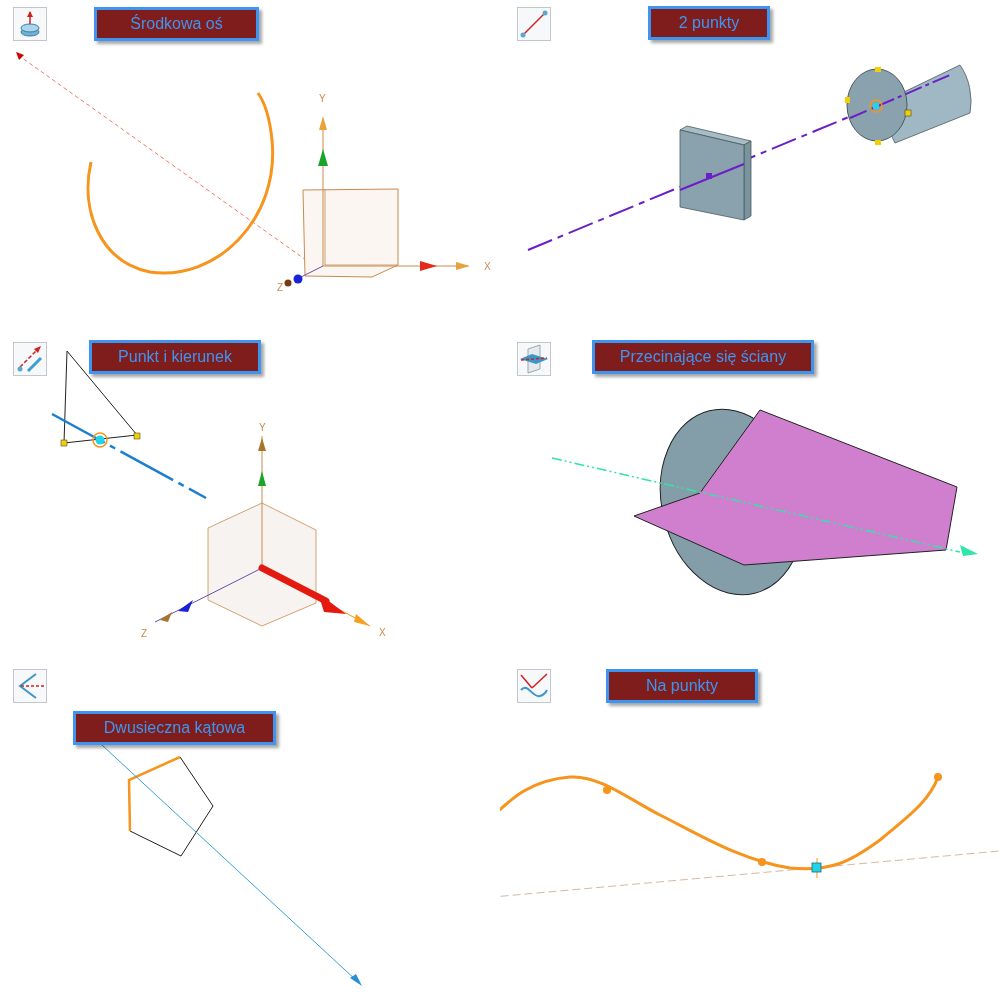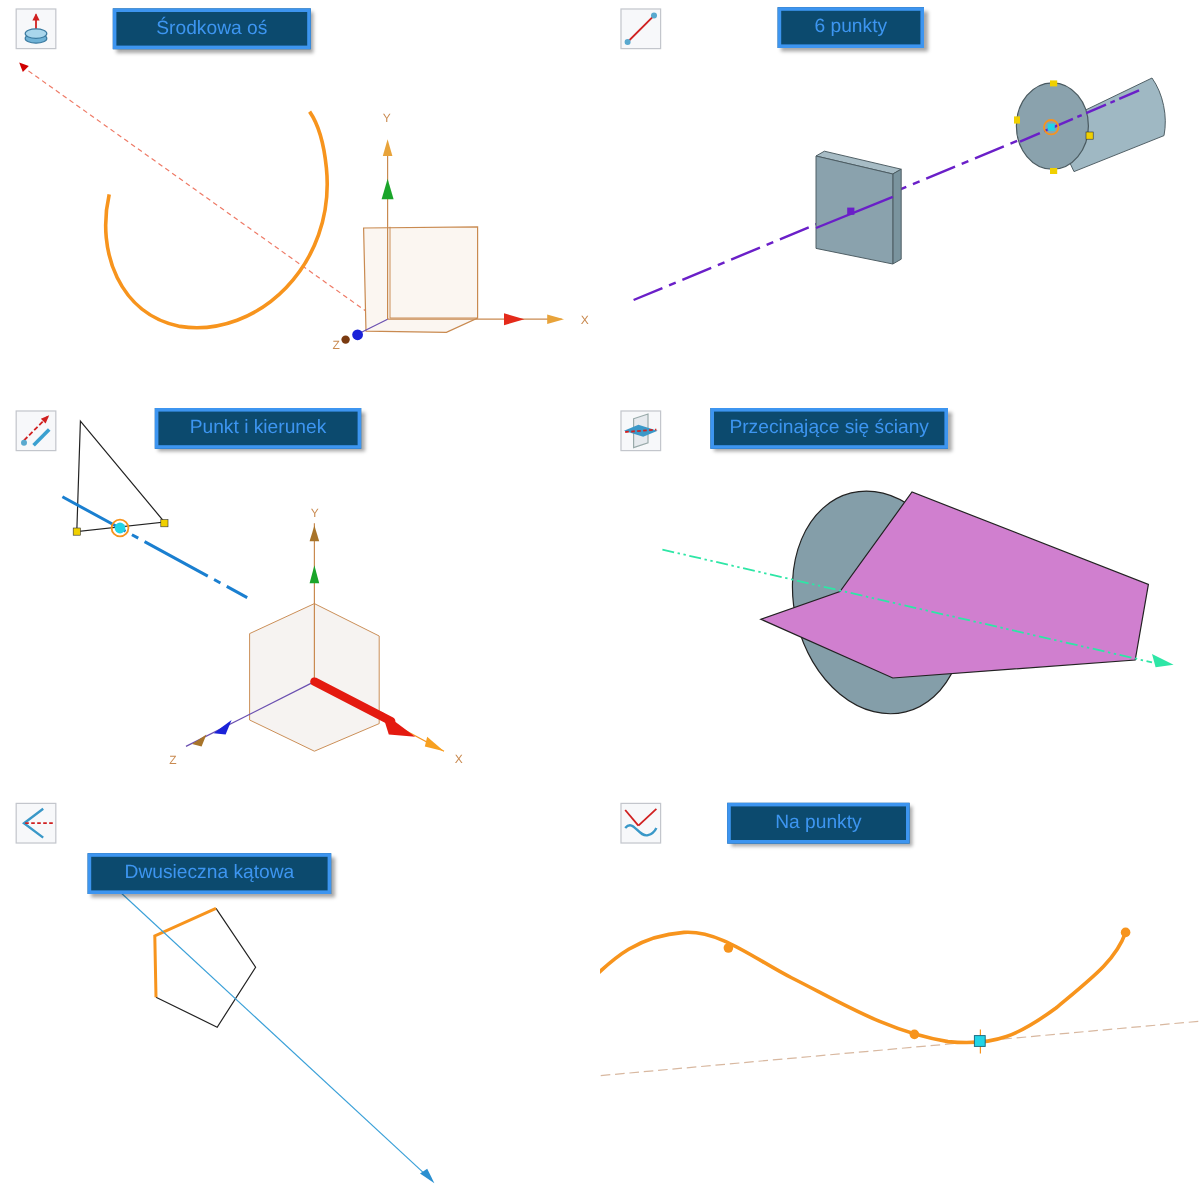--- a/index.html
+++ b/index.html
@@ -1,20 +1,20 @@
 <!DOCTYPE html>
 <html><head>
 <meta charset="utf-8">
 <style>
   html, body { margin:0; padding:0; background:#ffffff; }
   body { width:1000px; height:1000px; position:relative; overflow:hidden; font-family:"Liberation Sans", sans-serif; }
   .panel { position:absolute; width:500px; height:330px; }
   .tool-icon { position:absolute; width:34px; height:34px; border:1px solid #c3c6cc; background:#f7f8fa; box-sizing:border-box; }
   .tool-icon svg { width:32px; height:32px; display:block; }
-  .label-box { position:absolute; height:34px; border:3px solid #3d95f0; background:#0c4a6e; box-sizing:border-box;
+  .label-box { position:absolute; height:34px; border:3px solid #3d95f0; background:#7f1d1d; box-sizing:border-box;
     box-shadow:3px 3px 3px rgba(0,0,0,0.35); color:#3d95f0; font-size:16px; line-height:28px; text-align:center; }
   .scene { position:absolute; left:0; top:0; width:500px; height:330px; }
   .axis-label { font-family:"Liberation Sans", sans-serif; font-size:10px; fill:#c98a50; }
 </style>
 </head>
 <body>
 
 <div class="panel" style="left:0;top:0;">
   <svg class="scene" viewBox="0 0 500 330">
     <line x1="18" y1="55" x2="320" y2="270" stroke="#ee7a66" stroke-width="1" stroke-dasharray="4,3"></line>
@@ -65,21 +65,21 @@
     <rect x="405" y="110" width="6" height="6" fill="#f0d000" stroke="#333" stroke-width="0.5"></rect>
     <rect x="375" y="140" width="6" height="5" fill="#f0d000"></rect>
   </svg>
   <div class="tool-icon" style="left:17px;top:7px;">
     <svg viewBox="0 0 32 32">
         <line x1="5" y1="27" x2="27" y2="5" stroke="#d02020" stroke-width="1.5"></line>
         <circle cx="5" cy="27" r="2.5" fill="#59a9cf"></circle>
         <circle cx="27" cy="5" r="2.5" fill="#59a9cf"></circle>
       </svg>
   </div>
-  <div class="label-box" style="left:148px;top:6px;width:122px;">6 punkty</div>
+  <div class="label-box" style="left:148px;top:6px;width:122px;">2 punkty</div>
 </div>
 
 <div class="panel" style="left:0;top:330px;">
   <svg class="scene" viewBox="0 0 500 330">
     <polygon points="67,21 137,105 64,113" fill="none" stroke="#222" stroke-width="1"></polygon>
     <line x1="52" y1="84" x2="206" y2="168" stroke="#1a7fd0" stroke-width="2.5" stroke-dasharray="60,6,6,6"></line>
     <circle cx="100" cy="110" r="7" fill="none" stroke="#f7941d" stroke-width="1.5"></circle>
     <circle cx="100" cy="110" r="4.5" fill="#22d4e6"></circle>
     <rect x="61" y="110" width="6" height="6" fill="#f0d000" stroke="#333" stroke-width="0.5"></rect>
     <rect x="134" y="103" width="6" height="6" fill="#f0d000" stroke="#333" stroke-width="0.5"></rect>
@@ -99,39 +99,39 @@
     <text x="141" y="307" class="axis-label">Z</text>
   </svg>
   <div class="tool-icon" style="left:13px;top:12px;">
     <svg viewBox="0 0 32 32">
         <line x1="6" y1="24" x2="26" y2="4" stroke="#d02020" stroke-width="1.5" stroke-dasharray="4,2"></line>
         <polygon points="27,3 20,6 24,10" fill="#d02020"></polygon>
         <line x1="14" y1="28" x2="27" y2="15" stroke="#3aa0d0" stroke-width="3"></line>
         <circle cx="6" cy="26" r="2.5" fill="#59a9cf"></circle>
       </svg>
   </div>
-  <div class="label-box" style="left:89px;top:10px;width:172px;margin-left:40px;">Punkt i kierunek</div>
+  <div class="label-box" style="left:89px;top:10px;width:172px;">Punkt i kierunek</div>
 </div>
 
 <div class="panel" style="left:500px;top:330px;">
   <svg class="scene" viewBox="0 0 500 330">
     <ellipse cx="232" cy="172" rx="70" ry="94" transform="rotate(-14 232 172)" fill="#849ea9" stroke="#222" stroke-width="1"></ellipse>
     <polygon points="134,186 200,163 260,80 457,157 446,220 244,235" fill="#d07fcf" stroke="#222" stroke-width="1"></polygon>
     <ellipse cx="232" cy="172" rx="70" ry="94" transform="rotate(-14 232 172)" fill="none" stroke="none"></ellipse>
     <line x1="52" y1="128" x2="460" y2="222" stroke="#2ee6a6" stroke-width="1.5" stroke-dasharray="10,3,2,3,2,3"></line>
     <polygon points="478,224 460,215 463,226" fill="#2ee6a6"></polygon>
   </svg>
   <div class="tool-icon" style="left:17px;top:12px;">
     <svg viewBox="0 0 32 32">
         <polygon points="10,6 22,2 22,26 10,30" fill="#e6eaee" stroke="#9aa"></polygon>
         <polygon points="2,16 14,11 30,16 18,21" fill="#3a98c8"></polygon>
         <line x1="3" y1="17" x2="29" y2="15" stroke="#d02020" stroke-width="1.5" stroke-dasharray="3,2"></line>
       </svg>
   </div>
-  <div class="label-box" style="left:92px;top:10px;width:198px;">Przecinające się ściany</div>
+  <div class="label-box" style="left:92px;top:10px;width:222px;">Przecinające się ściany</div>
 </div>
 
 <div class="panel" style="left:0;top:660px;height:340px;">
   <svg class="scene" viewBox="0 0 500 340" style="height:340px;">
     <polyline points="180,97 213,146 181,196 130,171" fill="none" stroke="#222" stroke-width="1"></polyline>
     <polyline points="130,171 129,120 180,97" fill="none" stroke="#f7941d" stroke-width="2.5"></polyline>
     <line x1="76" y1="61" x2="358" y2="322" stroke="#3aa0d8" stroke-width="1"></line>
     <polygon points="362,326 350,318 356,314" fill="#2a8fd0"></polygon>
   </svg>
   <div class="tool-icon" style="left:13px;top:9px;">

